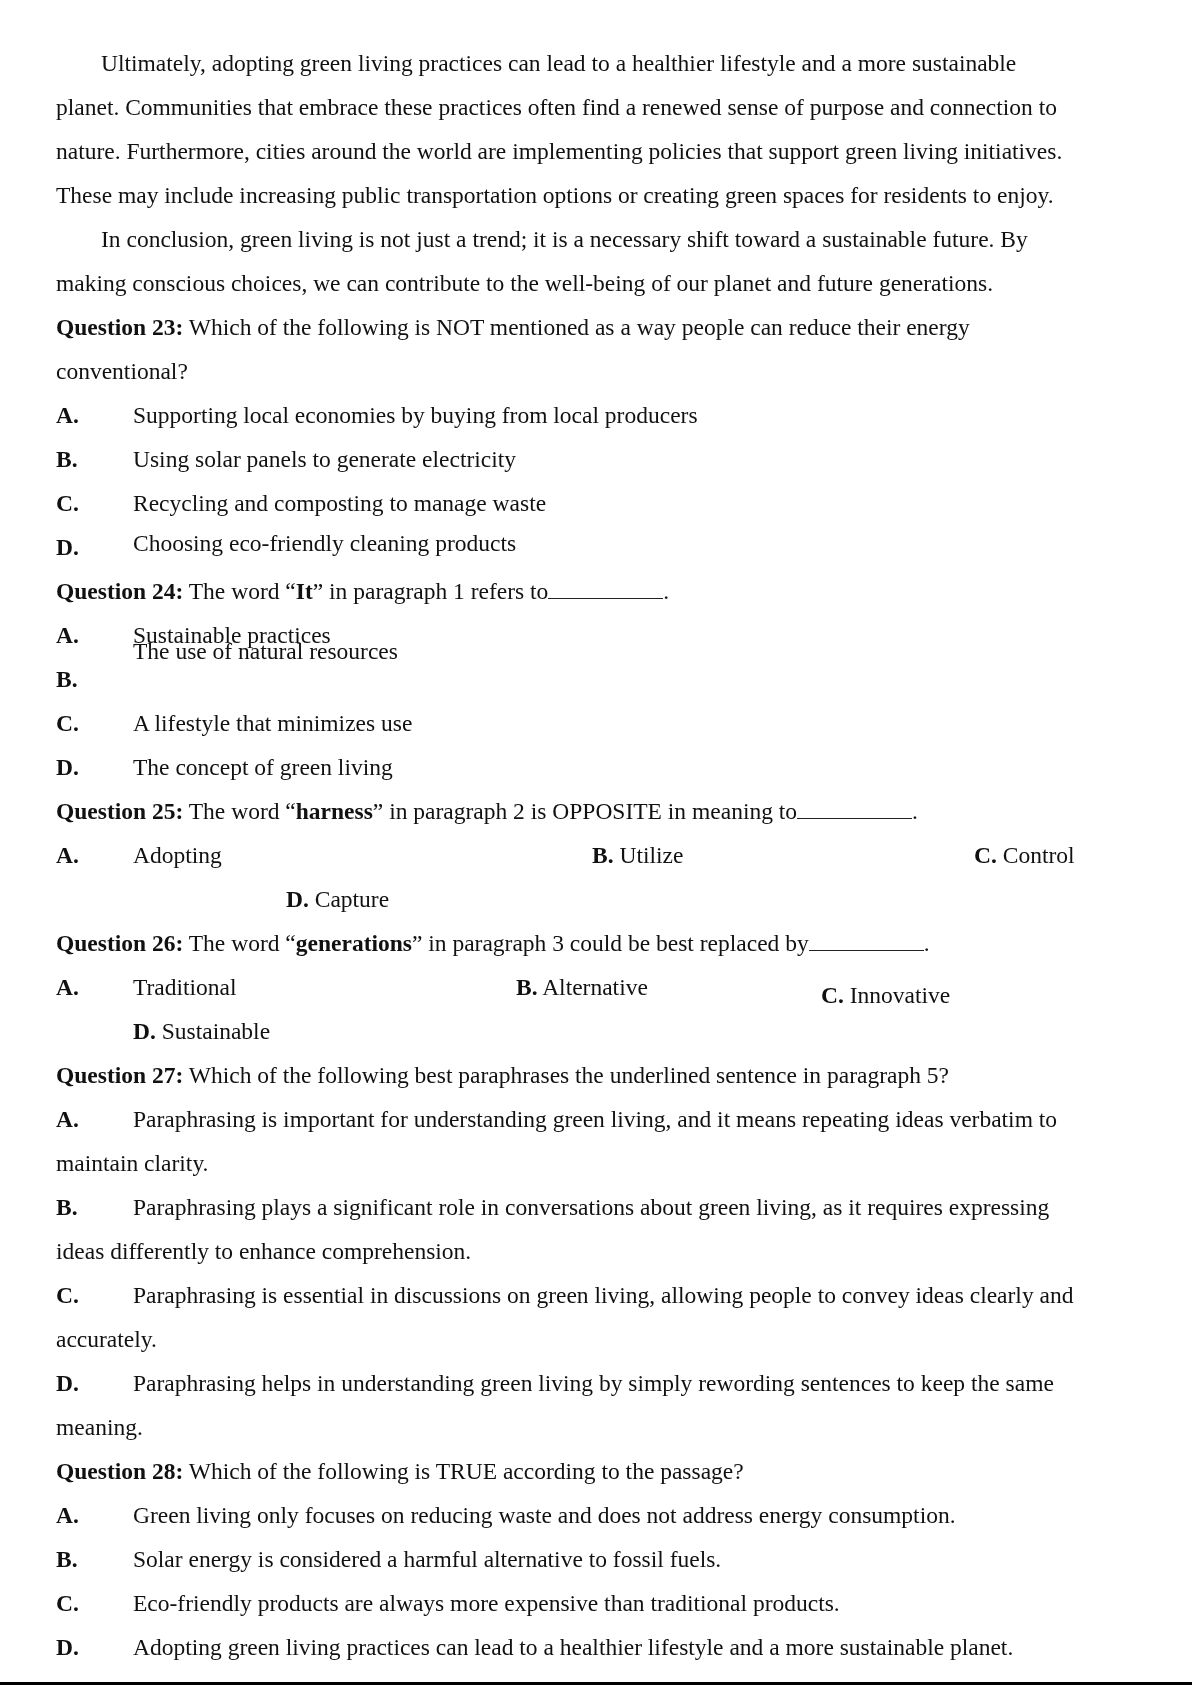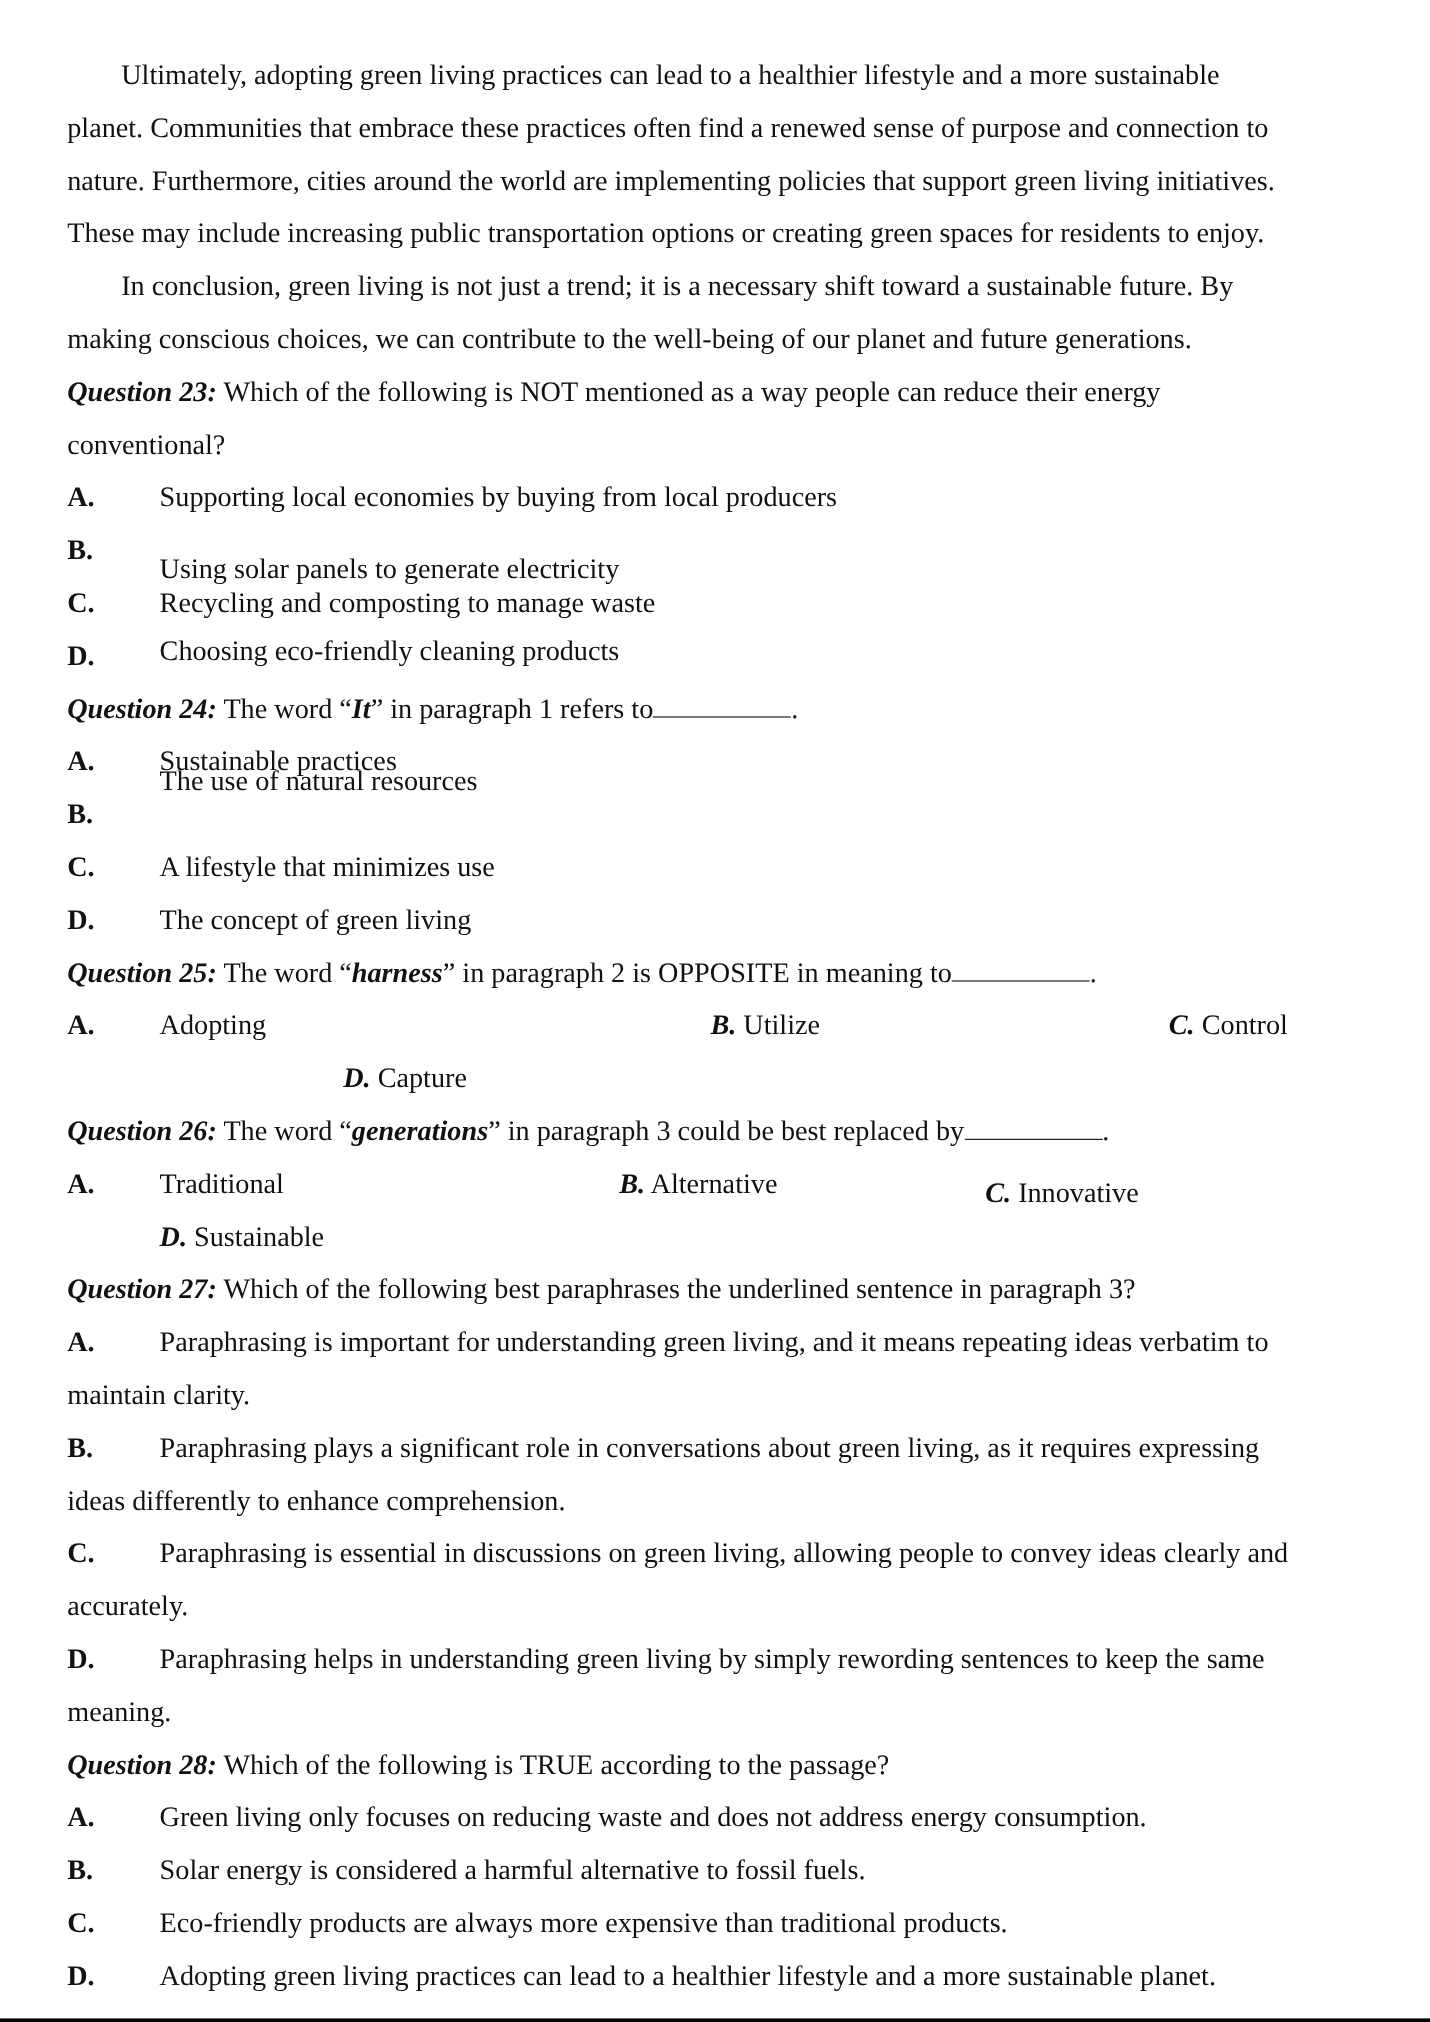--- a/index.html
+++ b/index.html
@@ -1,20 +1,20 @@
 <!DOCTYPE html>
 <html><head>
 <meta charset="utf-8">
 <style>
   html, body { margin:0; padding:0; background:#ffffff; }
   body { width:1192px; height:1685px; position:relative; overflow:hidden;
          font-family:"Liberation Serif", serif; color:#111; font-size:23.5px; }
   .line { position:absolute; left:56px; white-space:nowrap; line-height:30px; }
   .indent { left:101px; }
-  .b { font-weight:bold;font-style:italic; }
+  .b { font-weight:bold; }
   .opt-letter { position:absolute; left:56px; font-weight:bold; white-space:nowrap; line-height:30px; }
   .opt-text { position:absolute; left:133px; white-space:nowrap; line-height:30px; }
   .blank { display:inline-block; width:115px; border-bottom:1.5px solid #222; height:20px; vertical-align:baseline; }
   .bottom-rule { position:absolute; left:0; right:0; top:1682px; height:3px; background:#000; }
 </style>
 </head>
 <body>
 
 <div>
   <div class="line indent" style="top:48px">Ultimately, adopting green living practices can lead to a healthier lifestyle and a more sustainable</div>
@@ -27,21 +27,21 @@
 
 <div>
   <div class="line" style="top:312px"><span class="b">Question 23:</span><span> Which of the following is NOT mentioned as a way people can reduce their energy</span></div>
   <div class="line" style="top:356px">conventional?</div>
   <div>
       <span class="opt-letter" style="top:400px">A.</span>
       <span class="opt-text" style="top:400px">Supporting local economies by buying from local producers</span>
     </div>
   <div>
       <span class="opt-letter" style="top:444px">B.</span>
-      <span class="opt-text" style="top:460px">Using solar panels to generate electricity</span>
+      <span class="opt-text" style="top:444px">Using solar panels to generate electricity</span>
     </div>
   <div>
       <span class="opt-letter" style="top:488px">C.</span>
       <span class="opt-text" style="top:488px">Recycling and composting to manage waste</span>
     </div>
   <div>
       <span class="opt-letter" style="top:532px">D.</span>
       <span class="opt-text" style="top:528px">Choosing eco-friendly cleaning products</span>
     </div>
 </div>
@@ -82,21 +82,21 @@
   <div>
       <span class="opt-letter" style="top:972px">A.</span>
       <span class="opt-text" style="top:972px">Traditional</span>
     </div>
   <div class="line" style="top:972px; left:516px"><span class="b">B.</span><span> Alternative</span></div>
   <div class="line" style="top:980px; left:821px"><span class="b">C.</span><span> Innovative</span></div>
   <div class="line" style="top:1016px; left:133px"><span class="b">D.</span><span> Sustainable</span></div>
 </div>
 
 <div>
-  <div class="line" style="top:1060px"><span class="b">Question 27:</span><span> Which of the following best paraphrases the underlined sentence in paragraph 3?</span></div>
+  <div class="line" style="top:1060px"><span class="b">Question 27:</span><span> Which of the following best paraphrases the underlined sentence in paragraph 5?</span></div>
   <div>
     <span class="opt-letter" style="top:1104px">A.</span>
     <span class="opt-text" style="top:1104px">Paraphrasing is important for understanding green living, and it means repeating ideas verbatim to</span>
     <span class="line" style="top:1148px">maintain clarity.</span>
   </div>
   <div>
     <span class="opt-letter" style="top:1192px">B.</span>
     <span class="opt-text" style="top:1192px">Paraphrasing plays a significant role in conversations about green living, as it requires expressing</span>
     <span class="line" style="top:1236px">ideas differently to enhance comprehension.</span>
   </div>

